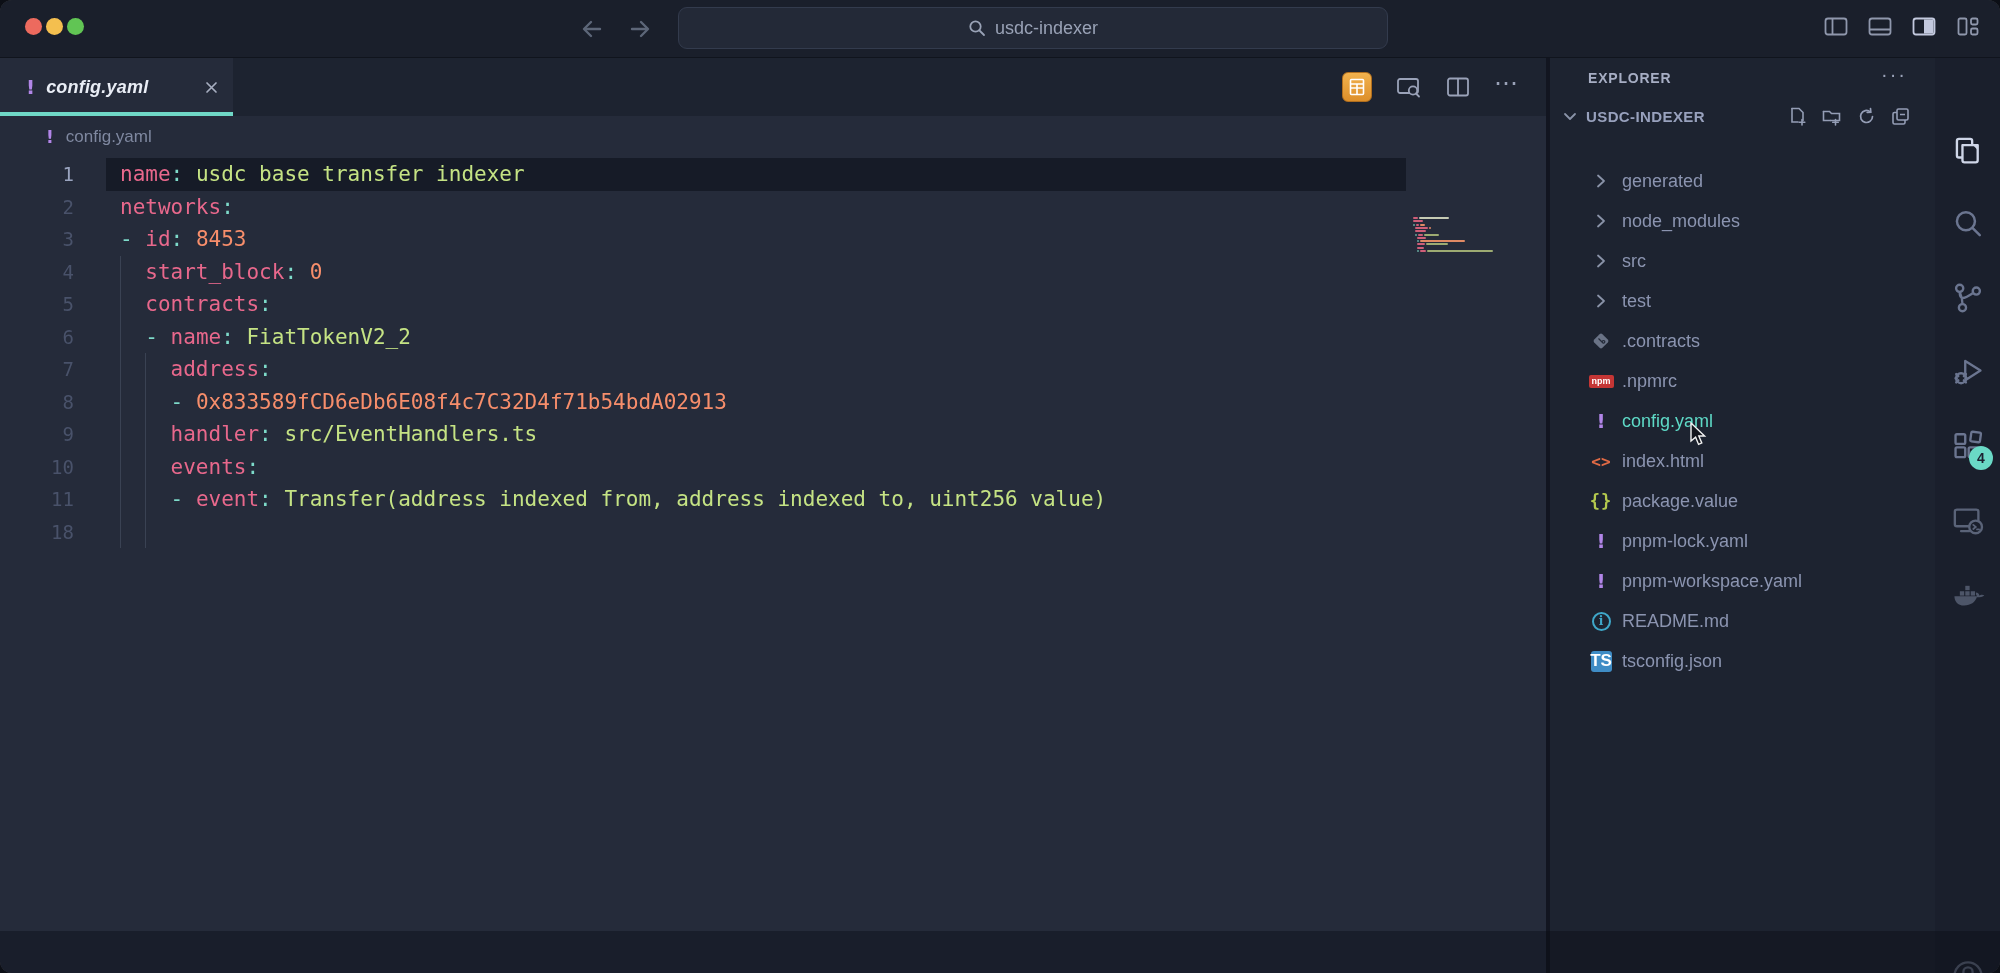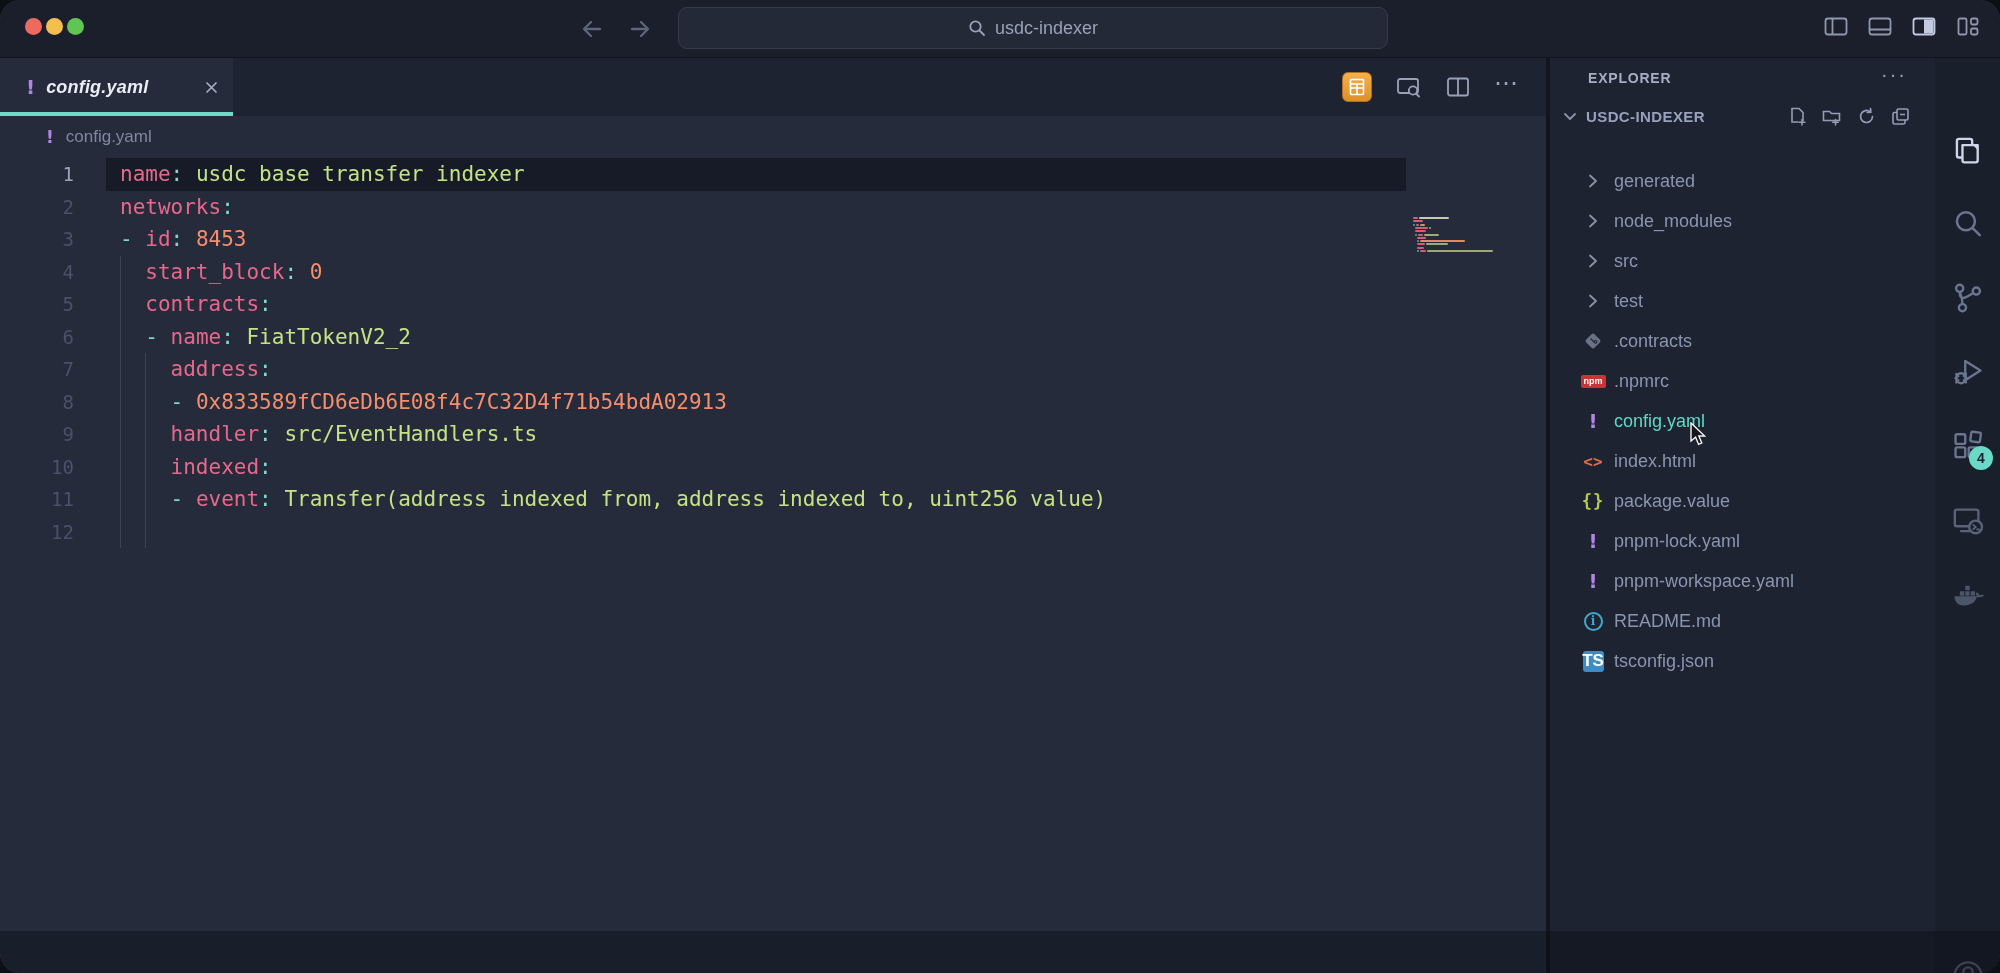--- a/index.html
+++ b/index.html
@@ -1,17 +1,17 @@
 <!DOCTYPE html>
 <html><head>
 <meta charset="utf-8">
 <style>
   * { margin:0; padding:0; box-sizing:border-box; }
   html,body { width:2000px; height:973px; background:#0c0f16; font-family:"Liberation Sans", sans-serif; overflow:hidden; }
-  .window { position:absolute; left:0; top:0; width:2000px; height:973px; background:#404040; border-radius:20px; overflow:hidden; }
+  .window { position:absolute; left:0; top:0; width:2000px; height:973px; background:#404040; border-radius:12px; overflow:hidden; }
 
   
   .titlebar { position:absolute; left:0; top:0; width:2000px; height:58px; background:#1a1f2b; border-bottom:1px solid #10141d; z-index:30; }
   .traffic { position:absolute; top:18px; width:17px; height:17px; border-radius:50%; }
   .t-red{ left:25px; background:#ed6a5e; } .t-yellow{ left:46px; background:#f4bf4f; } .t-green{ left:67px; background:#61c554; }
   .nav-arrow { position:absolute; top:13px; width:32px; height:32px; color:#5d6678; }
   .searchbar { position:absolute; left:678px; top:7px; width:710px; height:42px; background:#232937; border:1px solid #333b4d; border-radius:9px; display:flex; align-items:center; justify-content:center; gap:9px; color:#99a2b6; font-size:18px; }
   .win-icons { position:absolute; right:18px; top:13px; display:flex; gap:16px; }
   .win-icons svg { display:block; }
 
@@ -45,21 +45,21 @@
   .mm-key{ background:#cf5e78; } .mm-punc{ background:#63a49b; } .mm-str{ background:#9dab72; } .mm-num{ background:#e08a64; } .mm-lt{ background:#c6cbb4; }
 
   
   .divider { position:absolute; left:1546px; top:58px; width:4px; height:915px; background:#121520; }
   .explorer { position:absolute; left:1550px; top:58px; width:385px; height:915px; background:#1d2330;padding-left:24px; }
   .exp-header { position:absolute; left:0; top:0; width:100%; height:40px; display:flex; align-items:center; padding:0 28px 0 38px; }
   .exp-title { color:#a7aec4; font-size:14px; font-weight:700; letter-spacing:.8px; flex:1; }
   .project-row { position:absolute; left:0; top:36px; width:100%; height:44px; display:flex; align-items:center; padding-left:10px; gap:6px; }
   .project-label { color:#98a1bd; font-size:15px; font-weight:800; letter-spacing:.4px; flex:1; }
   .tool-icons { display:flex; gap:13px; padding-right:24px; }
-  .file-list { position:absolute; left:0; top:103px; width:100%; }
+  .file-list { position:absolute; left:8px; top:103px; width:100%; }
   .file-row { position:relative; height:40px; }
   .file-ico { position:absolute; left:28px; top:0; width:30px; height:40px; display:flex; align-items:center; justify-content:center; }
   .file-label { position:absolute; left:64px; top:0; line-height:40px; color:#8b94b0; font-size:18px; }
   .file-row.selected .file-label { color:#5ed9c6; }
   .npm-badge { background:#c53635; color:#fff; font-size:9px; font-weight:700; border-radius:2px; padding:2px 3px; line-height:1; }
   .html-ico { color:#e06a45; font-weight:700; font-size:16px; font-family:"DejaVu Sans Mono",monospace; }
   .json-ico { color:#b4c94e; font-weight:700; font-size:17px; font-family:"DejaVu Sans Mono",monospace; letter-spacing:1px; }
   .info-ico { width:19px; height:19px; border:2px solid #3fa7c9; border-radius:50%; color:#3fa7c9; font-weight:800; font-size:12px; font-family:"DejaVu Serif",serif; display:flex; align-items:center; justify-content:center; }
   .ts-ico { width:21px; height:21px; background:#3f8cc5; border-radius:3px; color:#fff; font-size:17px; font-weight:700; display:flex; align-items:center; justify-content:center; }
 
@@ -157,23 +157,23 @@
     <div class="code-area">
         <div class="code-line"><span class="band"></span><span class="ln ln-active">1</span><span class="lc"><span class="tk-key">name</span><span class="tk-punc">:</span><span class="tk-str"> usdc base transfer indexer</span></span></div>
         <div class="code-line"><span class="ln">2</span><span class="lc"><span class="tk-key">networks</span><span class="tk-punc">:</span></span></div>
         <div class="code-line"><span class="ln">3</span><span class="lc"><span class="tk-punc">- </span><span class="tk-key">id</span><span class="tk-punc">:</span><span class="tk-num"> 8453</span></span></div>
         <div class="code-line"><span class="guide" style="left: 120px;"></span><span class="ln">4</span><span class="lc"><span class="tk-ws">  </span><span class="tk-key">start_block</span><span class="tk-punc">:</span><span class="tk-num"> 0</span></span></div>
         <div class="code-line"><span class="guide" style="left: 120px;"></span><span class="ln">5</span><span class="lc"><span class="tk-ws">  </span><span class="tk-key">contracts</span><span class="tk-punc">:</span></span></div>
         <div class="code-line"><span class="guide" style="left: 120px;"></span><span class="ln">6</span><span class="lc"><span class="tk-ws">  </span><span class="tk-punc">- </span><span class="tk-key">name</span><span class="tk-punc">:</span><span class="tk-str"> FiatTokenV2_2</span></span></div>
         <div class="code-line"><span class="guide" style="left: 120px;"></span><span class="guide" style="left: 145.28px;"></span><span class="ln">7</span><span class="lc"><span class="tk-ws">    </span><span class="tk-key">address</span><span class="tk-punc">:</span></span></div>
         <div class="code-line"><span class="guide" style="left: 120px;"></span><span class="guide" style="left: 145.28px;"></span><span class="ln">8</span><span class="lc"><span class="tk-ws">    </span><span class="tk-punc">- </span><span class="tk-num">0x833589fCD6eDb6E08f4c7C32D4f71b54bdA02913</span></span></div>
         <div class="code-line"><span class="guide" style="left: 120px;"></span><span class="guide" style="left: 145.28px;"></span><span class="ln">9</span><span class="lc"><span class="tk-ws">    </span><span class="tk-key">handler</span><span class="tk-punc">:</span><span class="tk-str"> src/EventHandlers.ts</span></span></div>
-        <div class="code-line"><span class="guide" style="left: 120px;"></span><span class="guide" style="left: 145.28px;"></span><span class="ln">10</span><span class="lc"><span class="tk-ws">    </span><span class="tk-key">indexed</span><span class="tk-punc">:</span></span></div>
+        <div class="code-line"><span class="guide" style="left: 120px;"></span><span class="guide" style="left: 145.28px;"></span><span class="ln">10</span><span class="lc"><span class="tk-ws">    </span><span class="tk-key">events</span><span class="tk-punc">:</span></span></div>
         <div class="code-line"><span class="guide" style="left: 120px;"></span><span class="guide" style="left: 145.28px;"></span><span class="ln">11</span><span class="lc"><span class="tk-ws">    </span><span class="tk-punc">- </span><span class="tk-key">event</span><span class="tk-punc">:</span><span class="tk-str"> Transfer(address indexed from, address indexed to, uint256 value)</span></span></div>
-        <div class="code-line"><span class="guide" style="left: 120px;"></span><span class="guide" style="left: 145.28px;"></span><span class="ln">12</span><span class="lc"></span></div>
+        <div class="code-line"><span class="guide" style="left: 120px;"></span><span class="guide" style="left: 145.28px;"></span><span class="ln">18</span><span class="lc"></span></div>
       </div>
     <div class="minimap">
         <div class="mm-row" style="top: 0px;">
           <span class="mm-seg mm-key" style="left: 0px; width: 5px;"></span>
           <span class="mm-seg mm-lt" style="left: 6px; width: 30px;"></span>
         </div>
         <div class="mm-row" style="top: 3.3px;">
           <span class="mm-seg mm-key" style="left: 0px; width: 10px;"></span>
         </div>
         <div class="mm-row" style="top: 6.6px;">

